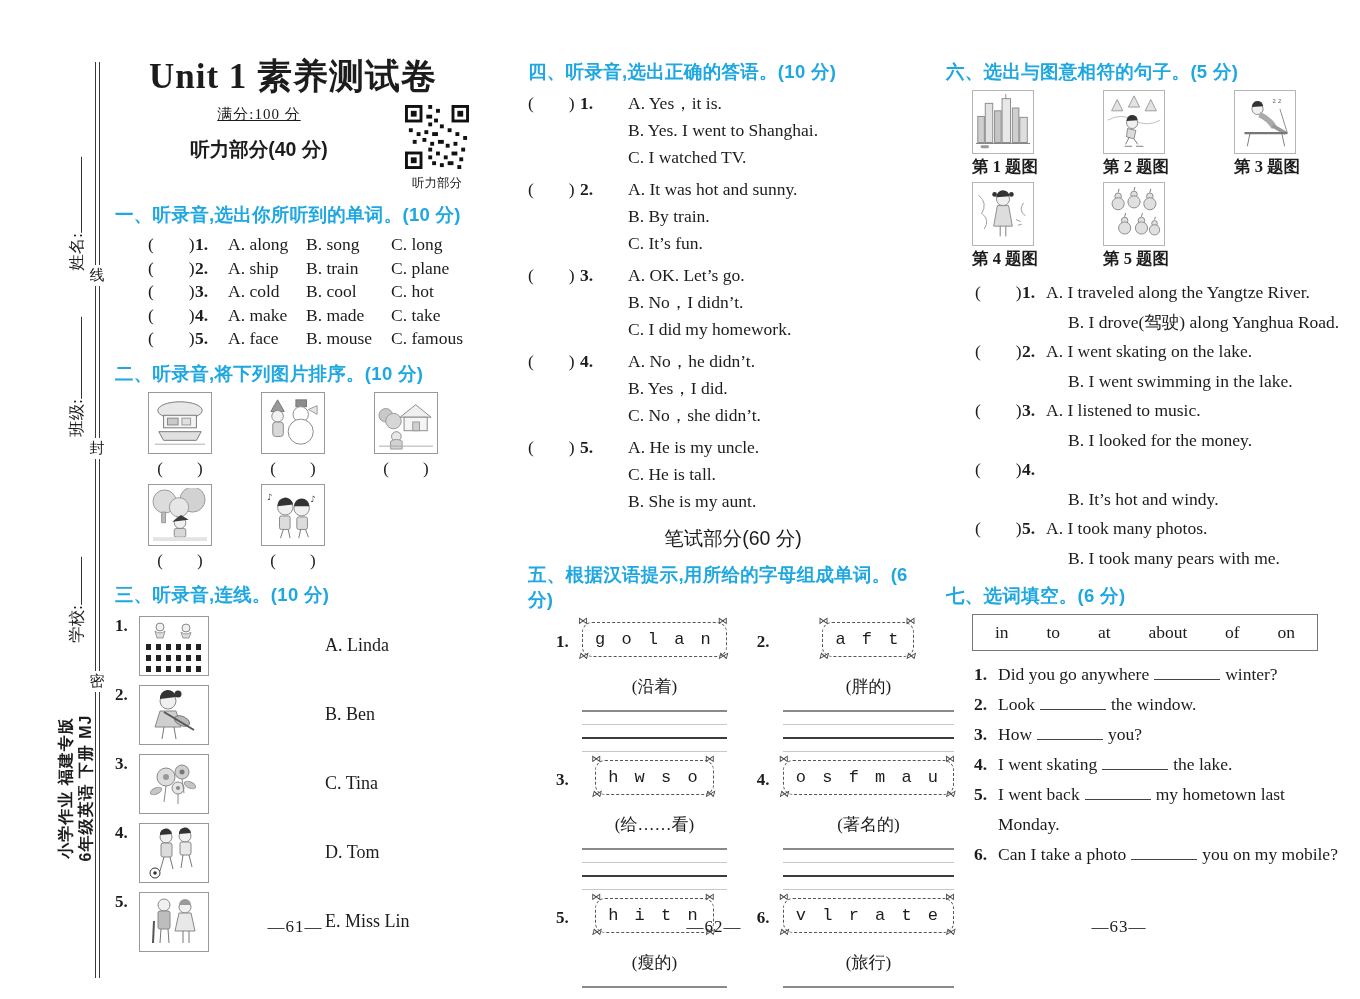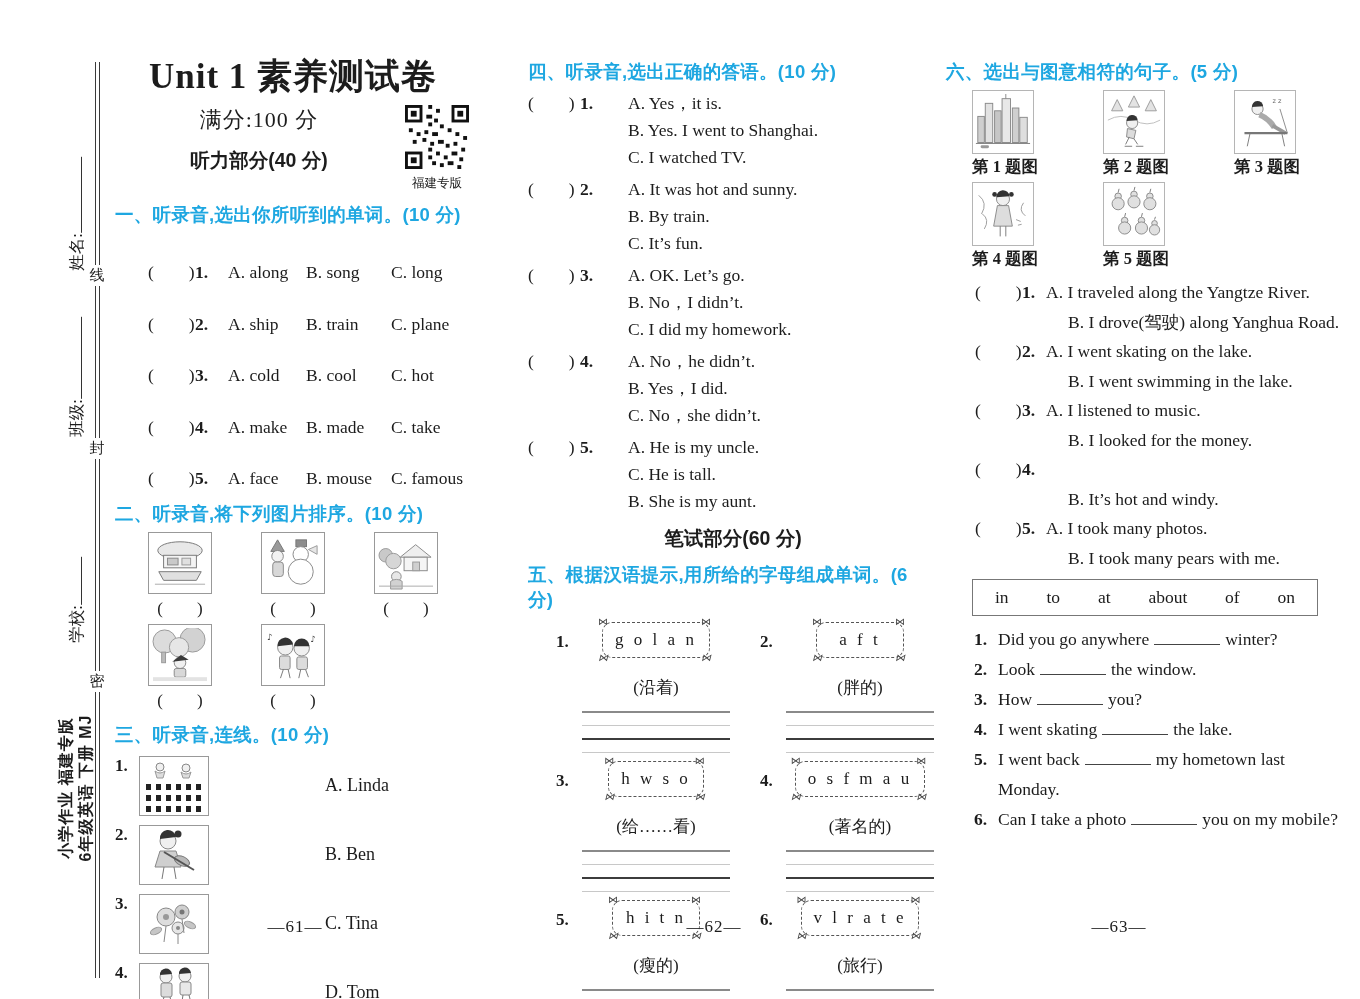--- a/index.html
+++ b/index.html
@@ -21,60 +21,60 @@
   #col1{left:115px;width:356px;}
   #col2{left:528px;width:410px;}
   #col3{left:946px;width:398px;}
   .sec-h{font-family:"Liberation Sans",sans-serif;font-weight:bold;font-size:18.5px;
          color:#1EA7E1;margin:10px 0 6px;letter-spacing:.3px;}
   .paren{white-space:pre;}
   
   .title{font-size:35px;font-weight:bold;text-align:center;letter-spacing:1px;line-height:44px;}
   .head-row{display:flex;margin-top:6px;align-items:flex-start;}
   .head-center{flex:1;text-align:center;}
-  .mp{font-size:22px;letter-spacing:1px;}
+  .mp{font-size:15px;letter-spacing:1px;text-decoration:underline;}
   .part-h{font-weight:bold;font-size:19.5px;margin-top:12px;font-family:"Liberation Sans",sans-serif;}
   .qr-wrap{width:68px;text-align:center;}
   .qr-cap{font-size:12.5px;font-family:"Liberation Sans",sans-serif;margin-top:2px;white-space:nowrap;}
   
   .q1line{display:flex;padding-left:33px;font-size:17.5px;line-height:23.5px;align-items:baseline;}
   .q1line .qn{font-weight:bold;width:33px;}
   .q1line .paren{width:47px;}
-  .o1{width:78px;margin-top:28px;}.o2{width:85px;}.o3{flex:1;}
+  .o1{width:78px;}.o2{width:85px;}.o3{flex:1;}
   
   .pic-grid{display:flex;gap:49px;padding-left:33px;margin:4px 0 2px;}
   .pic-cell{text-align:center;}
   .pic-box{width:64px;height:62px;border:1.5px solid #999;display:flex;align-items:center;
            justify-content:center;background:#fff;box-sizing:border-box;}
   .pic-paren{font-size:17px;margin-top:3px;}
   
   .m-row{display:flex;margin-top:9px;align-items:center;}
   .m-num{font-weight:bold;font-size:17px;width:24px;align-self:flex-start;}
   .m-box{width:70px;height:60px;border:1.5px solid #999;display:flex;align-items:center;
          justify-content:center;background:#fff;box-sizing:border-box;}
   .m-opt{margin-left:116px;font-size:18px;}
   
   .q4item{font-size:17.5px;line-height:27px;margin-bottom:5px;}
   .q4first{display:flex;}
   .q4item .paren{width:52px;}
   .q4n{font-weight:bold;width:48px;}
   .h-ind{padding-left:26px;text-indent:-26px;}
   .q4first .h-ind{flex:1;}
   .q4cont{margin-left:100px;}
-  .bs-h{text-align:center;font-weight:bold;font-size:19.5px;
+  .bs-h{text-align:center;font-weight:normal;font-size:19.5px;
         font-family:"Liberation Sans",sans-serif;margin:10px 0 2px;}
   
   .s5-grid{display:grid;grid-template-columns:1fr 1fr;column-gap:30px;row-gap:8px;
            padding:4px 4px 0 28px;}
   .s5-cell{display:flex;}
   .s5-num{font-weight:bold;font-size:17px;width:26px;padding-top:10px;}
   .s5-body{flex:1;}
   .lbox-wrap{text-align:center;}
   .lbox{position:relative;display:inline-block;border:1.6px dashed #555;border-radius:10px;
-        padding:7px 12px;min-width:62px;font-size:17px;letter-spacing:3px;white-space:pre;}
+        padding:7px 12px;min-width:62px;font-size:17px;letter-spacing:3px;white-space:pre;font-family:Liberation Mono, monospace;}
   .lbox::before,.lbox::after,.lbox .bl::before,.lbox .bl::after{
         position:absolute;font-size:10px;color:#444;line-height:1;content:"⋈";}
   .lbox::before{top:-6px;left:-5px;}
   .lbox::after{top:-6px;right:-5px;}
   .lbox .bl::before{bottom:-6px;left:-5px;}
   .lbox .bl::after{bottom:-6px;right:-5px;}
   .s5-hint{text-align:center;font-size:17px;margin-top:18px;}
   .s5-lines{margin-top:2px;}
   .s5-lines div{height:0;border-top:1px solid #c8c8c8;margin-top:12px;}
   .s5-lines .l1{border-top:2px solid #8a8a8a;}
@@ -182,21 +182,21 @@
               <rect x="24" y="24" width="3" height="2"></rect>
               <rect x="12" y="26" width="2" height="2"></rect>
             <rect x="20" y="26" width="2" height="2"></rect>
               <rect x="28" y="27" width="2" height="2"></rect>
               <rect x="14" y="29" width="2" height="2"></rect>
             <rect x="18" y="30" width="2" height="2"></rect>
               <rect x="22" y="29" width="3" height="2"></rect>
               <rect x="27" y="31" width="2" height="2"></rect>
           </g>
         </svg>
-        <div class="qr-cap">福建专版</div>
+        <div class="qr-cap">听力部分</div>
       </div>
     </div>
 
     <div class="sec-h">一、听录音,选出你所听到的单词。(10 分)</div>
 
     <div class="q1line">
         <span class="paren">(　　)</span>
         <span class="qn">1.</span>
         <span class="o1">A. along</span>
         <span class="o2">B. song</span>
@@ -658,20 +658,21 @@
       <div class="q6item">
         <div class="q6first">
             <span class="paren">(　　)</span>
             <span class="q6n">5.</span>
             <div class="h-ind">A. I took many photos.</div>
           </div>
         <div class="h-ind q6cont">B. I took many pears with me.</div>
       </div>
     </div>
 
+    <div class="sec-h">七、选词填空。(6 分)</div>
 
     <div class="bank">
       <span>in</span>
       <span>to</span>
       <span>at</span>
       <span>about</span>
       <span>of</span>
       <span>on</span>
     </div>
 

